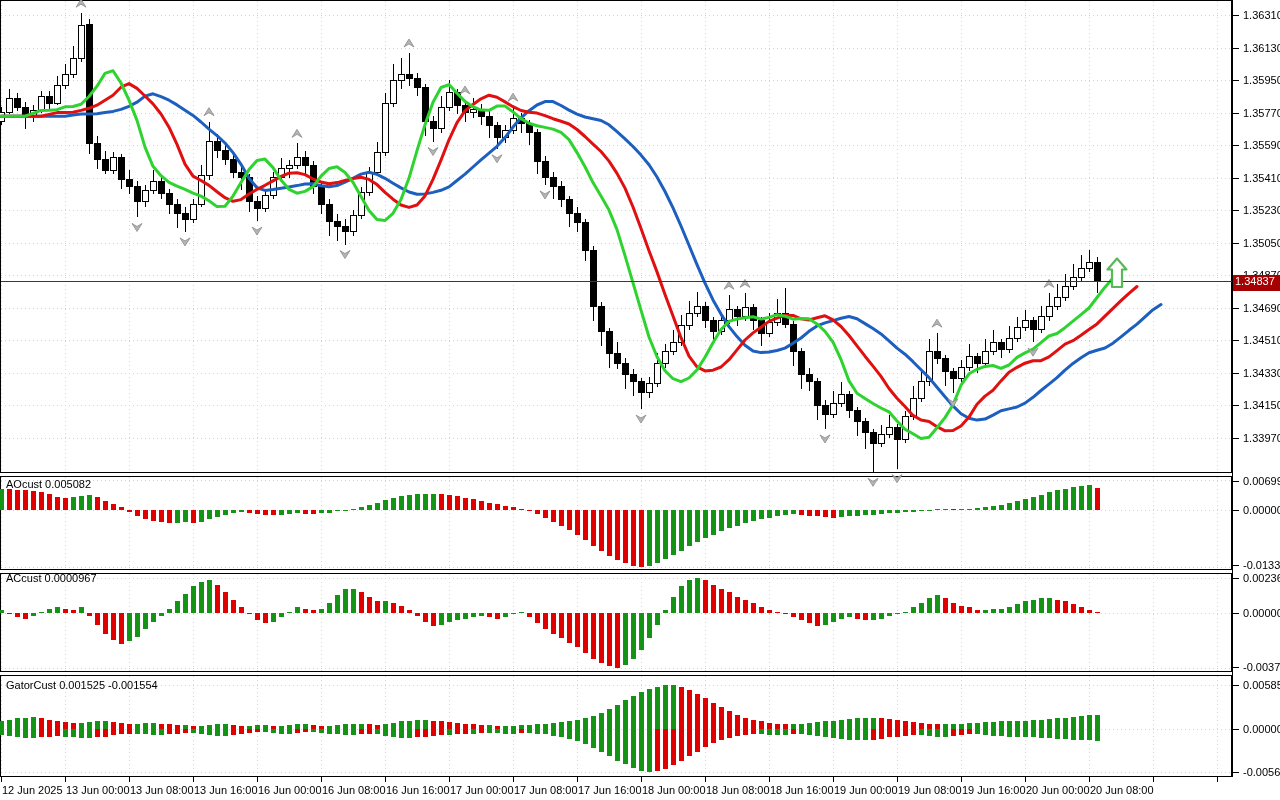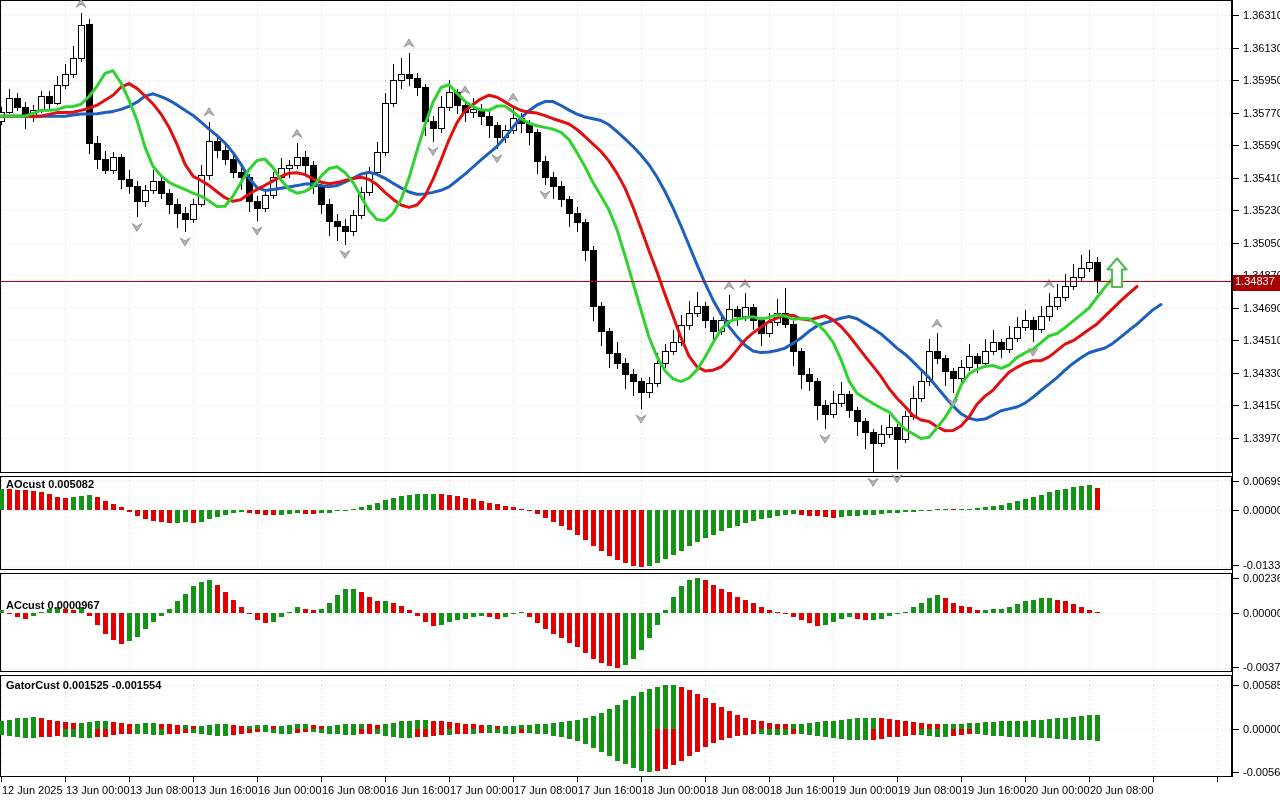--- a/index.html
+++ b/index.html
@@ -1,19 +1,19 @@
 <!DOCTYPE html>
 <html><head>
 <meta charset="utf-8">
 <style>
   html,body{margin:0;padding:0;background:#fff;}
   #stage{position:relative;width:1280px;height:800px;background:#fff;overflow:hidden;
          font-family:"Liberation Sans",sans-serif;}
   #chart-svg{position:absolute;left:0;top:0;}
-  .ind-label{position:absolute;font-size:11px;color:#000;white-space:nowrap;font-weight:bold;}
+  .ind-label{position:absolute;font-size:11px;color:#000;white-space:nowrap;}
   #price-tag{position:absolute;left:1233px;top:275px;width:46px;height:16px;
              background:#a60000;color:#fff;font-size:11px;line-height:13px;
              padding-left:2px;letter-spacing:0;}
 </style>
 </head>
 <body>
 
 <div id="stage">
   <svg id="chart-svg" width="1280" height="800">
       <g>
@@ -1079,16 +1079,16 @@
         <text x="706" y="794" font-size="11" fill="#000" font-family="&quot;Liberation Sans&quot;,sans-serif">18 Jun 08:00</text>
         <text x="770" y="794" font-size="11" fill="#000" font-family="&quot;Liberation Sans&quot;,sans-serif">18 Jun 16:00</text>
         <text x="834" y="794" font-size="11" fill="#000" font-family="&quot;Liberation Sans&quot;,sans-serif">19 Jun 00:00</text>
         <text x="898" y="794" font-size="11" fill="#000" font-family="&quot;Liberation Sans&quot;,sans-serif">19 Jun 08:00</text>
         <text x="962" y="794" font-size="11" fill="#000" font-family="&quot;Liberation Sans&quot;,sans-serif">19 Jun 16:00</text>
         <text x="1026" y="794" font-size="11" fill="#000" font-family="&quot;Liberation Sans&quot;,sans-serif">20 Jun 00:00</text>
         <text x="1090" y="794" font-size="11" fill="#000" font-family="&quot;Liberation Sans&quot;,sans-serif">20 Jun 08:00</text>
       </g>
     </svg>
   <div class="ind-label" style="left:6px;top:478px">AOcust 0.005082</div>
-  <div class="ind-label" style="left:6px;top:599px">ACcust 0.0000967</div>
+  <div class="ind-label" style="left:6px;top:572px">ACcust 0.0000967</div>
   <div class="ind-label" style="left:6px;top:679px">GatorCust 0.001525 -0.001554</div>
   <div id="price-tag">1.34837</div>
 </div>
 
 </body></html>

